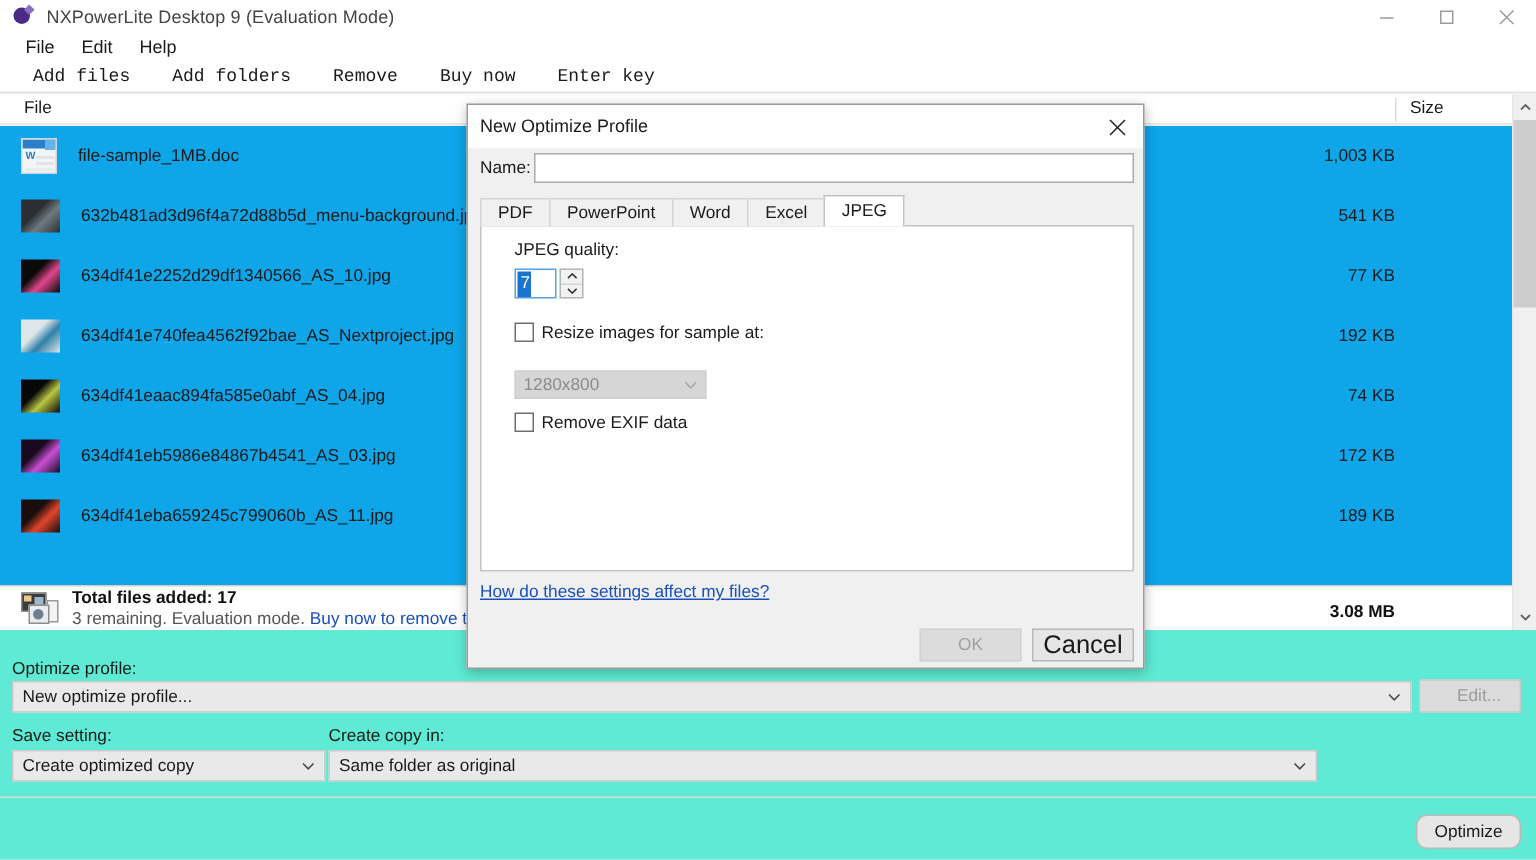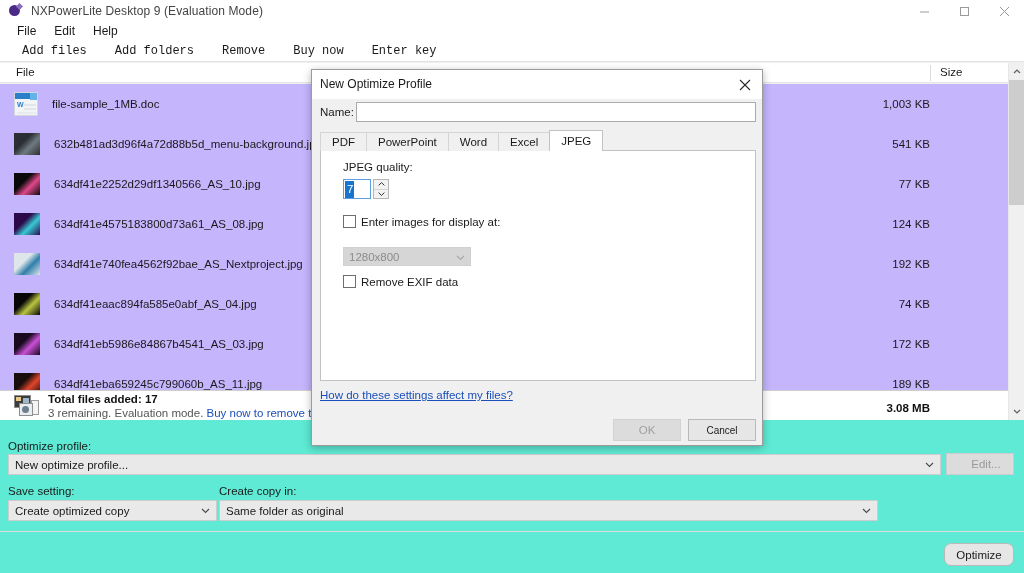--- a/index.html
+++ b/index.html
@@ -96,21 +96,21 @@
     width: 1px; height: 16px; background: #dcdcdc;
   }
   .lh-size {
     position: absolute; left: 940px; top: 3px;
     font-size: 11.5px; color: #1a1a1a;
   }
 
   
   .filelist {
     position: absolute; top: 84px; left: 0; width: 1008px; height: 306px;
-    background: #c4b5fd;
+    background: #0ea5e9;
     overflow: hidden;
   }
   .file-row {
     position: relative;
     height: 40px;
     display: flex; align-items: center;
   }
   .thumb {
     width: 26px; height: 22px;
     margin-left: 14px;
@@ -402,21 +402,21 @@
     color: #a0a0a0;
     display: flex; align-items: center; justify-content: center;
     font-size: 11.5px;
   }
   .dlg-cancel {
     position: absolute; left: 376px; top: 349px;
     width: 68px; height: 22px;
     background: #e6e6e6; border: 1px solid #b9b9b9;
     color: #1a1a1a;
     display: flex; align-items: center; justify-content: center;
-    font-size: 10px;
+    font-size: 17px;
   }
 </style>
 </head>
 <body>
 
 <div id="app">
 
   <div class="titlebar">
     <div class="title-icon">
       <div class="dot"></div>
@@ -480,25 +480,20 @@
         <div class="thumb" style="background:linear-gradient(135deg,#2b2f33 0%,#2b2f33 38%,#6f7a80 62%,#2b2f33 100%)"></div>
         <div class="fname">632b481ad3d96f4a72d88b5d_menu-background.jpg</div>
         <div class="fsize">541 KB</div>
       </div>
       <div class="file-row">
         <div class="thumb" style="background:linear-gradient(135deg,#0a0a0a 0%,#0a0a0a 38%,#e0478a 62%,#0a0a0a 100%)"></div>
         <div class="fname">634df41e2252d29df1340566_AS_10.jpg</div>
         <div class="fsize">77 KB</div>
       </div>
       <div class="file-row">
-        <div class="thumb" style="background:linear-gradient(135deg,#2c0a4a 0%,#2c0a4a 38%,#37c9d6 62%,#2c0a4a 100%)"></div>
-        <div class="fname">634df41e4575183800d73a61_AS_08.jpg</div>
-        <div class="fsize">124 KB</div>
-      </div>
-      <div class="file-row">
         <div class="thumb" style="background:linear-gradient(135deg,#dfe6ea 0%,#dfe6ea 38%,#2f7fa8 62%,#dfe6ea 100%)"></div>
         <div class="fname">634df41e740fea4562f92bae_AS_Nextproject.jpg</div>
         <div class="fsize">192 KB</div>
       </div>
       <div class="file-row">
         <div class="thumb" style="background:linear-gradient(135deg,#070707 0%,#070707 38%,#b9c441 62%,#070707 100%)"></div>
         <div class="fname">634df41eaac894fa585e0abf_AS_04.jpg</div>
         <div class="fsize">74 KB</div>
       </div>
       <div class="file-row">
@@ -630,21 +625,21 @@
         </div>
         <div>
           <svg width="7" height="4" viewBox="0 0 7 4">
               <polyline points="0.6,0.6 3.5,3.4 6.4,0.6" fill="none" stroke="#333" stroke-width="1"></polyline>
             </svg>
         </div>
       </div>
 
       <div class="chk-row" style="left:22px; top:64px;">
         <div class="chk"></div>
-        <div class="chk-label">Enter images for display at:</div>
+        <div class="chk-label">Resize images for sample at:</div>
       </div>
 
       <div class="dlg-combo-disabled">
         <span>1280x800</span>
         <span class="arrow">
           <svg width="9" height="6" viewBox="0 0 9 6">
               <polyline points="1,1 4.5,4.5 8,1" fill="none" stroke="#a8a8a8" stroke-width="1.1"></polyline>
             </svg>
         </span>
       </div>

